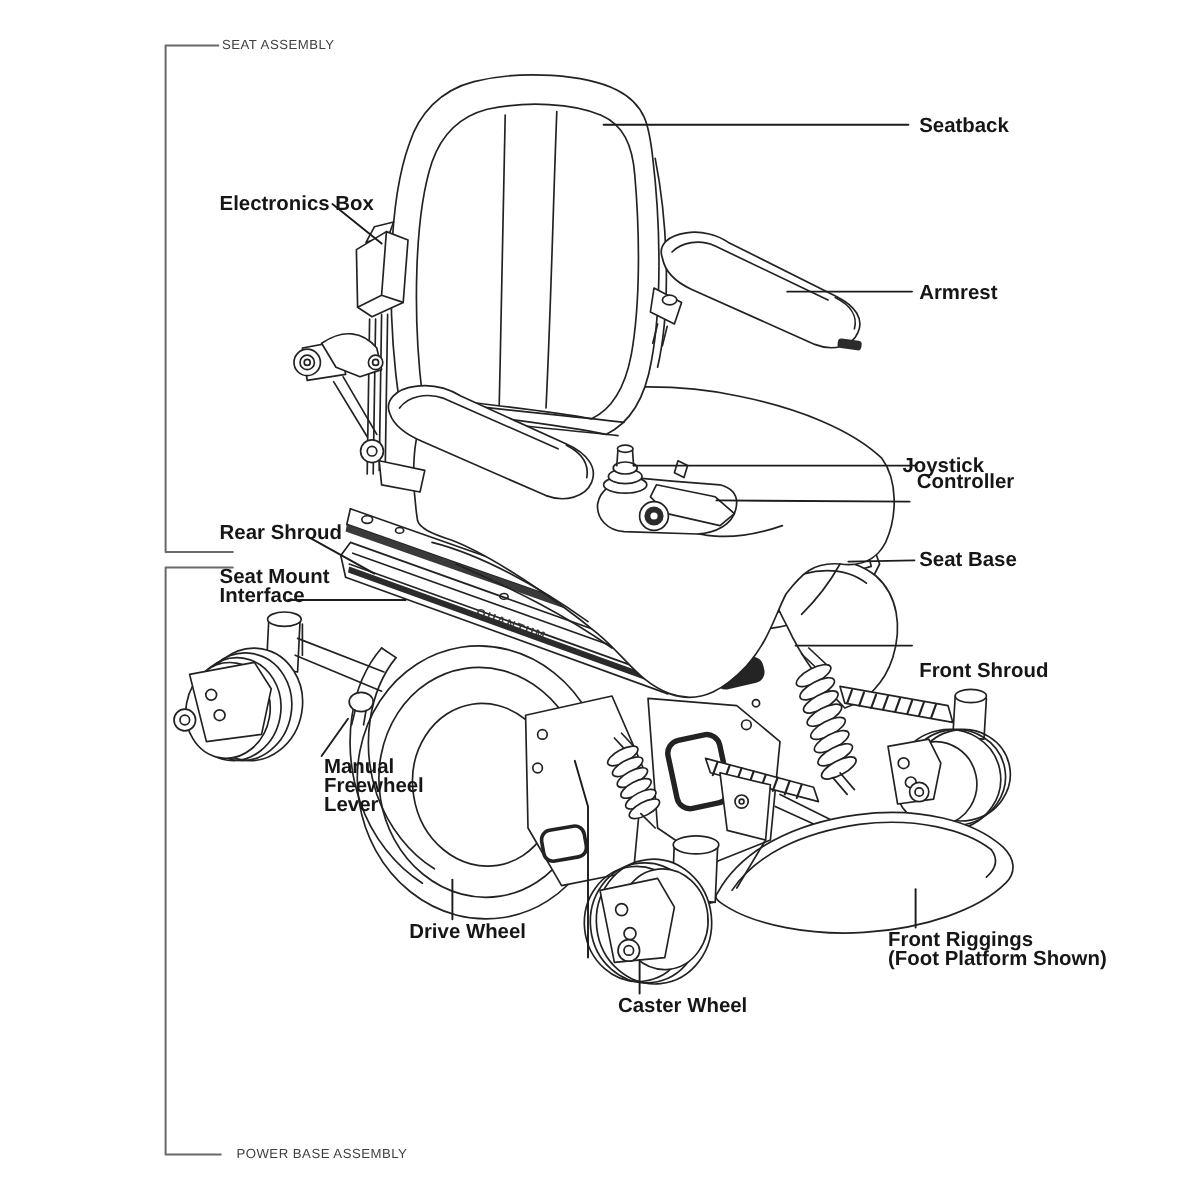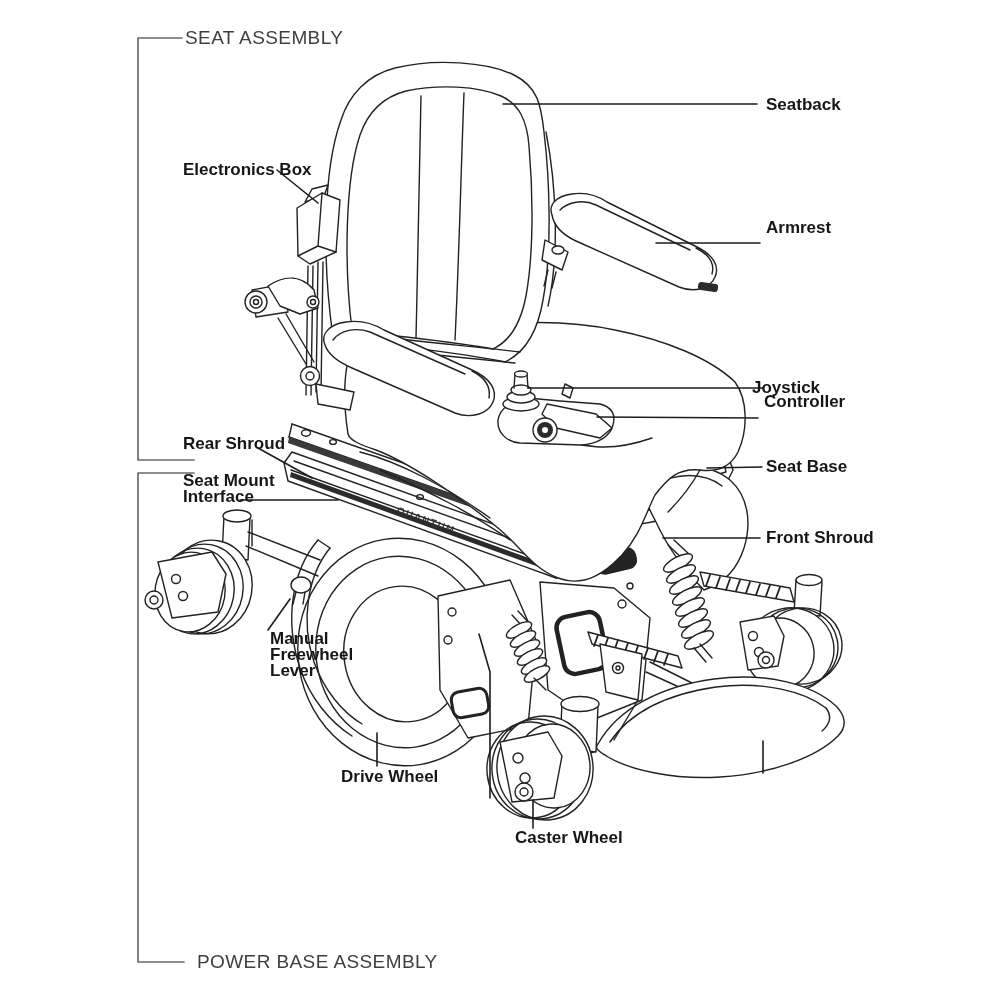--- a/index.html
+++ b/index.html
@@ -1,21 +1,21 @@
 <!DOCTYPE html>
 <html><head>
 <meta charset="utf-8">
 <style>
   html,body{margin:0;padding:0;background:#ffffff;}
   #canvas{position:relative;width:1000px;height:1000px;background:#ffffff;overflow:hidden;
           font-family:"Liberation Sans",sans-serif;}
   #art{position:absolute;left:0;top:0;}
   .callout{position:absolute;font-weight:bold;font-size:17px;line-height:16px;color:#161616;
            white-space:pre-line;}
-  .section-label{position:absolute;font-weight:400;font-size:19px;line-height:18px;color:#3f3f3f;
+  .section-label{position:absolute;font-weight:400;font-size:11px;line-height:18px;color:#3f3f3f;
            letter-spacing:.4px;white-space:pre;}
 </style>
 </head>
 <body>
 
 <div id="canvas">
 
 <svg id="art" width="1000" height="1000" viewBox="0 0 1000 1000" fill="none" stroke="#222222" stroke-width="1.4" stroke-linecap="round" stroke-linejoin="round">
 
   <g>
@@ -251,27 +251,29 @@
     <path d="M182,38 L138,38 L138,460 L194,460"></path>
     <path d="M194,473 L138,473 L138,962 L184,962"></path>
   </g>
 </svg>
 
 <div class="section-label" style="left:185px;top:29px;">SEAT ASSEMBLY</div>
 <div class="section-label" style="left:197px;top:953px;">POWER BASE ASSEMBLY</div>
 
 <div class="callout" style="left:766px;top:97px;">Seatback</div>
 <div class="callout" style="left:183px;top:162px;">Electronics Box</div>
-<div class="callout" style="left:766px;top:220px;">Armrest</div>
+<div class="callout" style="left:766px;top:236px;">Armrest</div>
 <div class="callout" style="left:752px;top:380px;">Joystick</div>
 <div class="callout" style="left:764px;top:394px;">Controller</div>
 <div class="callout" style="left:766px;top:459px;">Seat Base</div>
 <div class="callout" style="left:183px;top:436px;">Rear Shroud</div>
 <div class="callout" style="left:183px;top:473px;">Seat Mount
 Interface</div>
-<div class="callout" style="left:766px;top:530px;">Front Shroud</div>
+<div class="callout" style="left:766px;top:551px;">Front Shroud</div>
 <div class="callout" style="left:234px;top:631px;margin-left:36px;">Manual
 Freewheel
 Lever</div>
 <div class="callout" style="left:341px;top:769px;">Drive Wheel</div>
 <div class="callout" style="left:515px;top:830px;">Caster Wheel</div>
+<div class="callout" style="left:740px;top:775px;">Front Riggings
+(Foot Platform Shown)</div>
 
 </div>
 
 </body></html>

